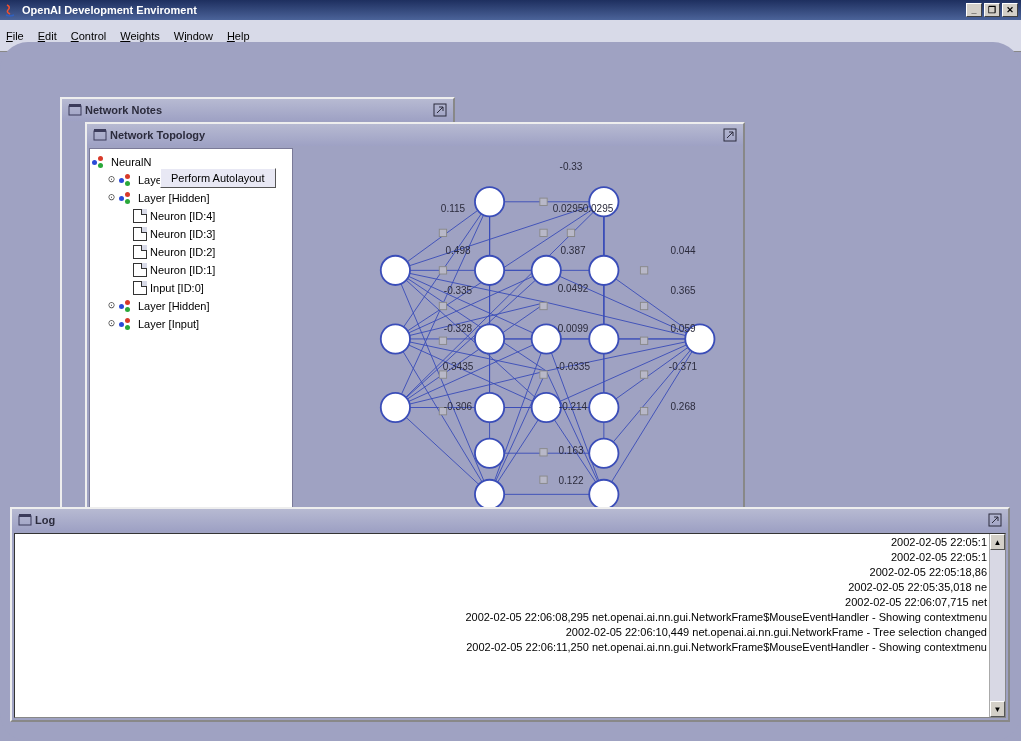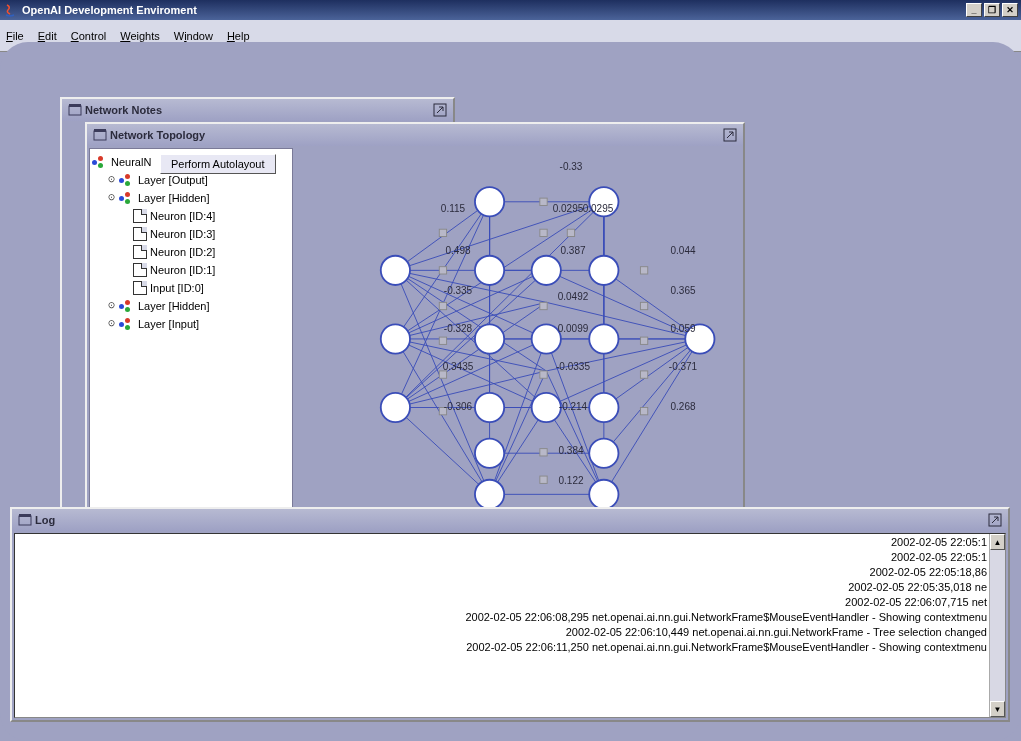--- a/index.html
+++ b/index.html
@@ -32,21 +32,21 @@
   .expander{width:11px;height:11px;font-size:9px;line-height:9px;text-align:center;color:#333;margin-right:2px;flex-shrink:0;}
   .space{width:11px;height:11px;margin-right:2px;flex-shrink:0;}
   .nnicon{width:16px;height:12px;margin-right:3px;position:relative;flex-shrink:0;}
   .nnicon::before{content:"";position:absolute;width:5px;height:5px;border-radius:50%;background:#2a4ad8;left:0;top:4px;}
   .nnicon::after{content:"";position:absolute;width:5px;height:5px;border-radius:50%;background:#d83a2a;left:6px;top:0;box-shadow:0 7px 0 #2aa83a;}
   .docicon{width:14px;height:14px;border:1px solid #333;background:#fff;margin-right:3px;position:relative;flex-shrink:0;}
   .docicon::after{content:"";position:absolute;right:-1px;top:-1px;width:5px;height:5px;background:#d8dae8;border-left:1px solid #333;border-bottom:1px solid #333;}
   .ind1{padding-left:14px;}
   .ind2{padding-left:28px;}
 
-  .context-menu{position:absolute;left:70px;top:5px;background:#e8e8f4;border:1px solid #fff;border-right-color:#555;border-bottom-color:#555;padding:3px 10px;z-index:10;}
+  .context-menu{position:absolute;left:70px;top:19px;background:#e8e8f4;border:1px solid #fff;border-right-color:#555;border-bottom-color:#555;padding:3px 10px;z-index:10;}
 
   .canvas{flex:1;position:relative;background:#9fa2c2;}
   .canvas svg{position:absolute;inset:0;width:100%;height:100%;}
   .wlabel{position:absolute;font-size:10px;color:#2b2b3c;transform:translate(-50%,-50%);pointer-events:none;}
 
   
   .stub{position:absolute;border:2px solid #888;border-top-color:#eee;border-left-color:#eee;background:#9fa2c2;}
 
   
   #log{left:10px;top:465px;width:1000px;height:215px;text-align:right;}
@@ -285,36 +285,36 @@
         <div class="wlabel" style="left:278px;top:18px">-0.33</div>
         <div class="wlabel" style="left:160px;top:60px">0.115</div>
         <div class="wlabel" style="left:275px;top:60px">0.0295</div>
         <div class="wlabel" style="left:305px;top:60px">0.0295</div>
 
         <div class="wlabel" style="left:165px;top:102px">0.498</div>
         <div class="wlabel" style="left:280px;top:102px">0.387</div>
         <div class="wlabel" style="left:390px;top:102px">0.044</div>
 
         <div class="wlabel" style="left:165px;top:142px">-0.335</div>
-        <div class="wlabel" style="left:280px;top:148px">0.0492</div>
+        <div class="wlabel" style="left:280px;top:140px">0.0492</div>
         <div class="wlabel" style="left:390px;top:142px">0.365</div>
 
         <div class="wlabel" style="left:165px;top:180px">-0.328</div>
         <div class="wlabel" style="left:280px;top:180px">0.0099</div>
         <div class="wlabel" style="left:390px;top:180px">0.059</div>
 
         <div class="wlabel" style="left:165px;top:218px">0.3435</div>
         <div class="wlabel" style="left:280px;top:218px">-0.0335</div>
         <div class="wlabel" style="left:390px;top:218px">-0.371</div>
 
         <div class="wlabel" style="left:165px;top:258px">-0.306</div>
         <div class="wlabel" style="left:280px;top:258px">-0.214</div>
         <div class="wlabel" style="left:390px;top:258px">0.268</div>
 
-        <div class="wlabel" style="left:278px;top:302px">0.384</div>
+        <div class="wlabel" style="left:278px;top:302px">0.163</div>
         <div class="wlabel" style="left:278px;top:332px">0.122</div>
       </div>
     </div>
   </div>
 
   <div class="stub" style="left:110px;top:478px;width:60px;height:40px"></div>
   <div class="stub" style="left:145px;top:492px;width:55px;height:45px"></div>
   <div class="stub" style="left:555px;top:490px;width:40px;height:30px">
     <div style="position:absolute;left:4px;top:14px;font-size:10px">enu</div>
   </div>

